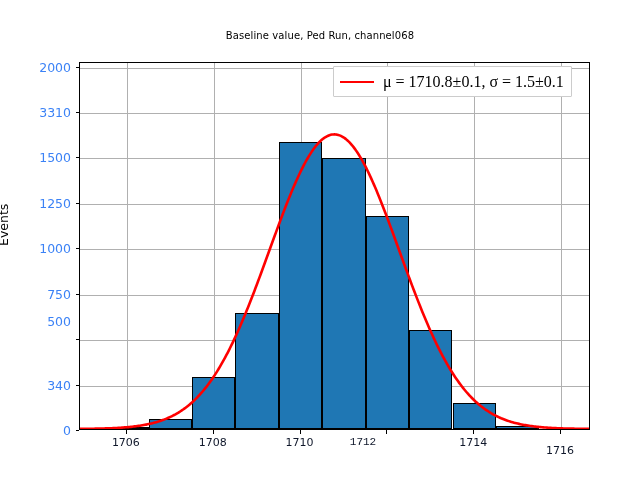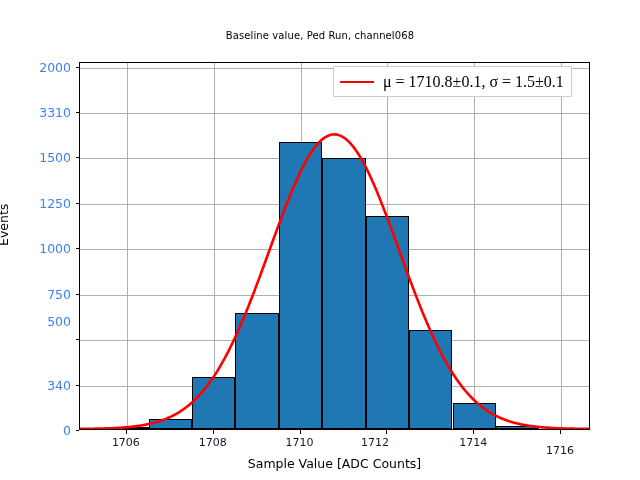--- a/index.html
+++ b/index.html
@@ -214,21 +214,21 @@
   </div>
 
   <div id="ticks-x">
       <div class="tick-x" style="left: 125.89px;"></div>
       <div class="ticklabel-x" style="left: 125.89px;">1706</div>
       <div class="tick-x" style="left: 212.72px;"></div>
       <div class="ticklabel-x" style="left: 212.72px;">1708</div>
       <div class="tick-x" style="left: 299.55px;"></div>
       <div class="ticklabel-x" style="left: 299.55px;">1710</div>
       <div class="tick-x" style="left: 386.38px;"></div>
-      <div class="ticklabel-x" style="left: 375px;">1712</div>
+      <div class="ticklabel-x" style="left: 363px; font-family: Liberation Mono, monospace;">1712</div>
       <div class="tick-x" style="left: 473.21px;"></div>
       <div class="ticklabel-x" style="left: 473.21px;">1714</div>
       <div class="tick-x" style="left: 560.04px;"></div>
       <div class="ticklabel-x" style="left: 560.04px; margin-top: 8px;">1716</div>
     </div>
   <div id="ticks-y">
       <div class="tick-y" style="top: 430px;"></div>
       <div class="ticklabel-y" style="top: 430px;">0</div>
       <div class="tick-y" style="top: 384.57px;"></div>
       <div class="ticklabel-y" style="top: 384.57px;">340</div>
@@ -241,21 +241,20 @@
       <div class="tick-y" style="top: 202.84px;"></div>
       <div class="ticklabel-y" style="top: 202.84px;">1250</div>
       <div class="tick-y" style="top: 157.41px;"></div>
       <div class="ticklabel-y" style="top: 157.41px;">1500</div>
       <div class="tick-y" style="top: 111.98px;"></div>
       <div class="ticklabel-y" style="top: 111.98px;">3310</div>
       <div class="tick-y" style="top: 66.54px;"></div>
       <div class="ticklabel-y" style="top: 66.54px;">2000</div>
     </div>
 
-  <div id="xlabel">Sample Value [ADC Counts]</div>
   <div id="ylabel">Events</div>
 
   <div id="legend">
     <div class="legend-row">
       <span class="legend-key">
         <span class="legend-key-line"></span>
       </span>
       <span class="legend-text">μ = 1710.8±0.1, σ = 1.5±0.1</span>
     </div>
   </div>

